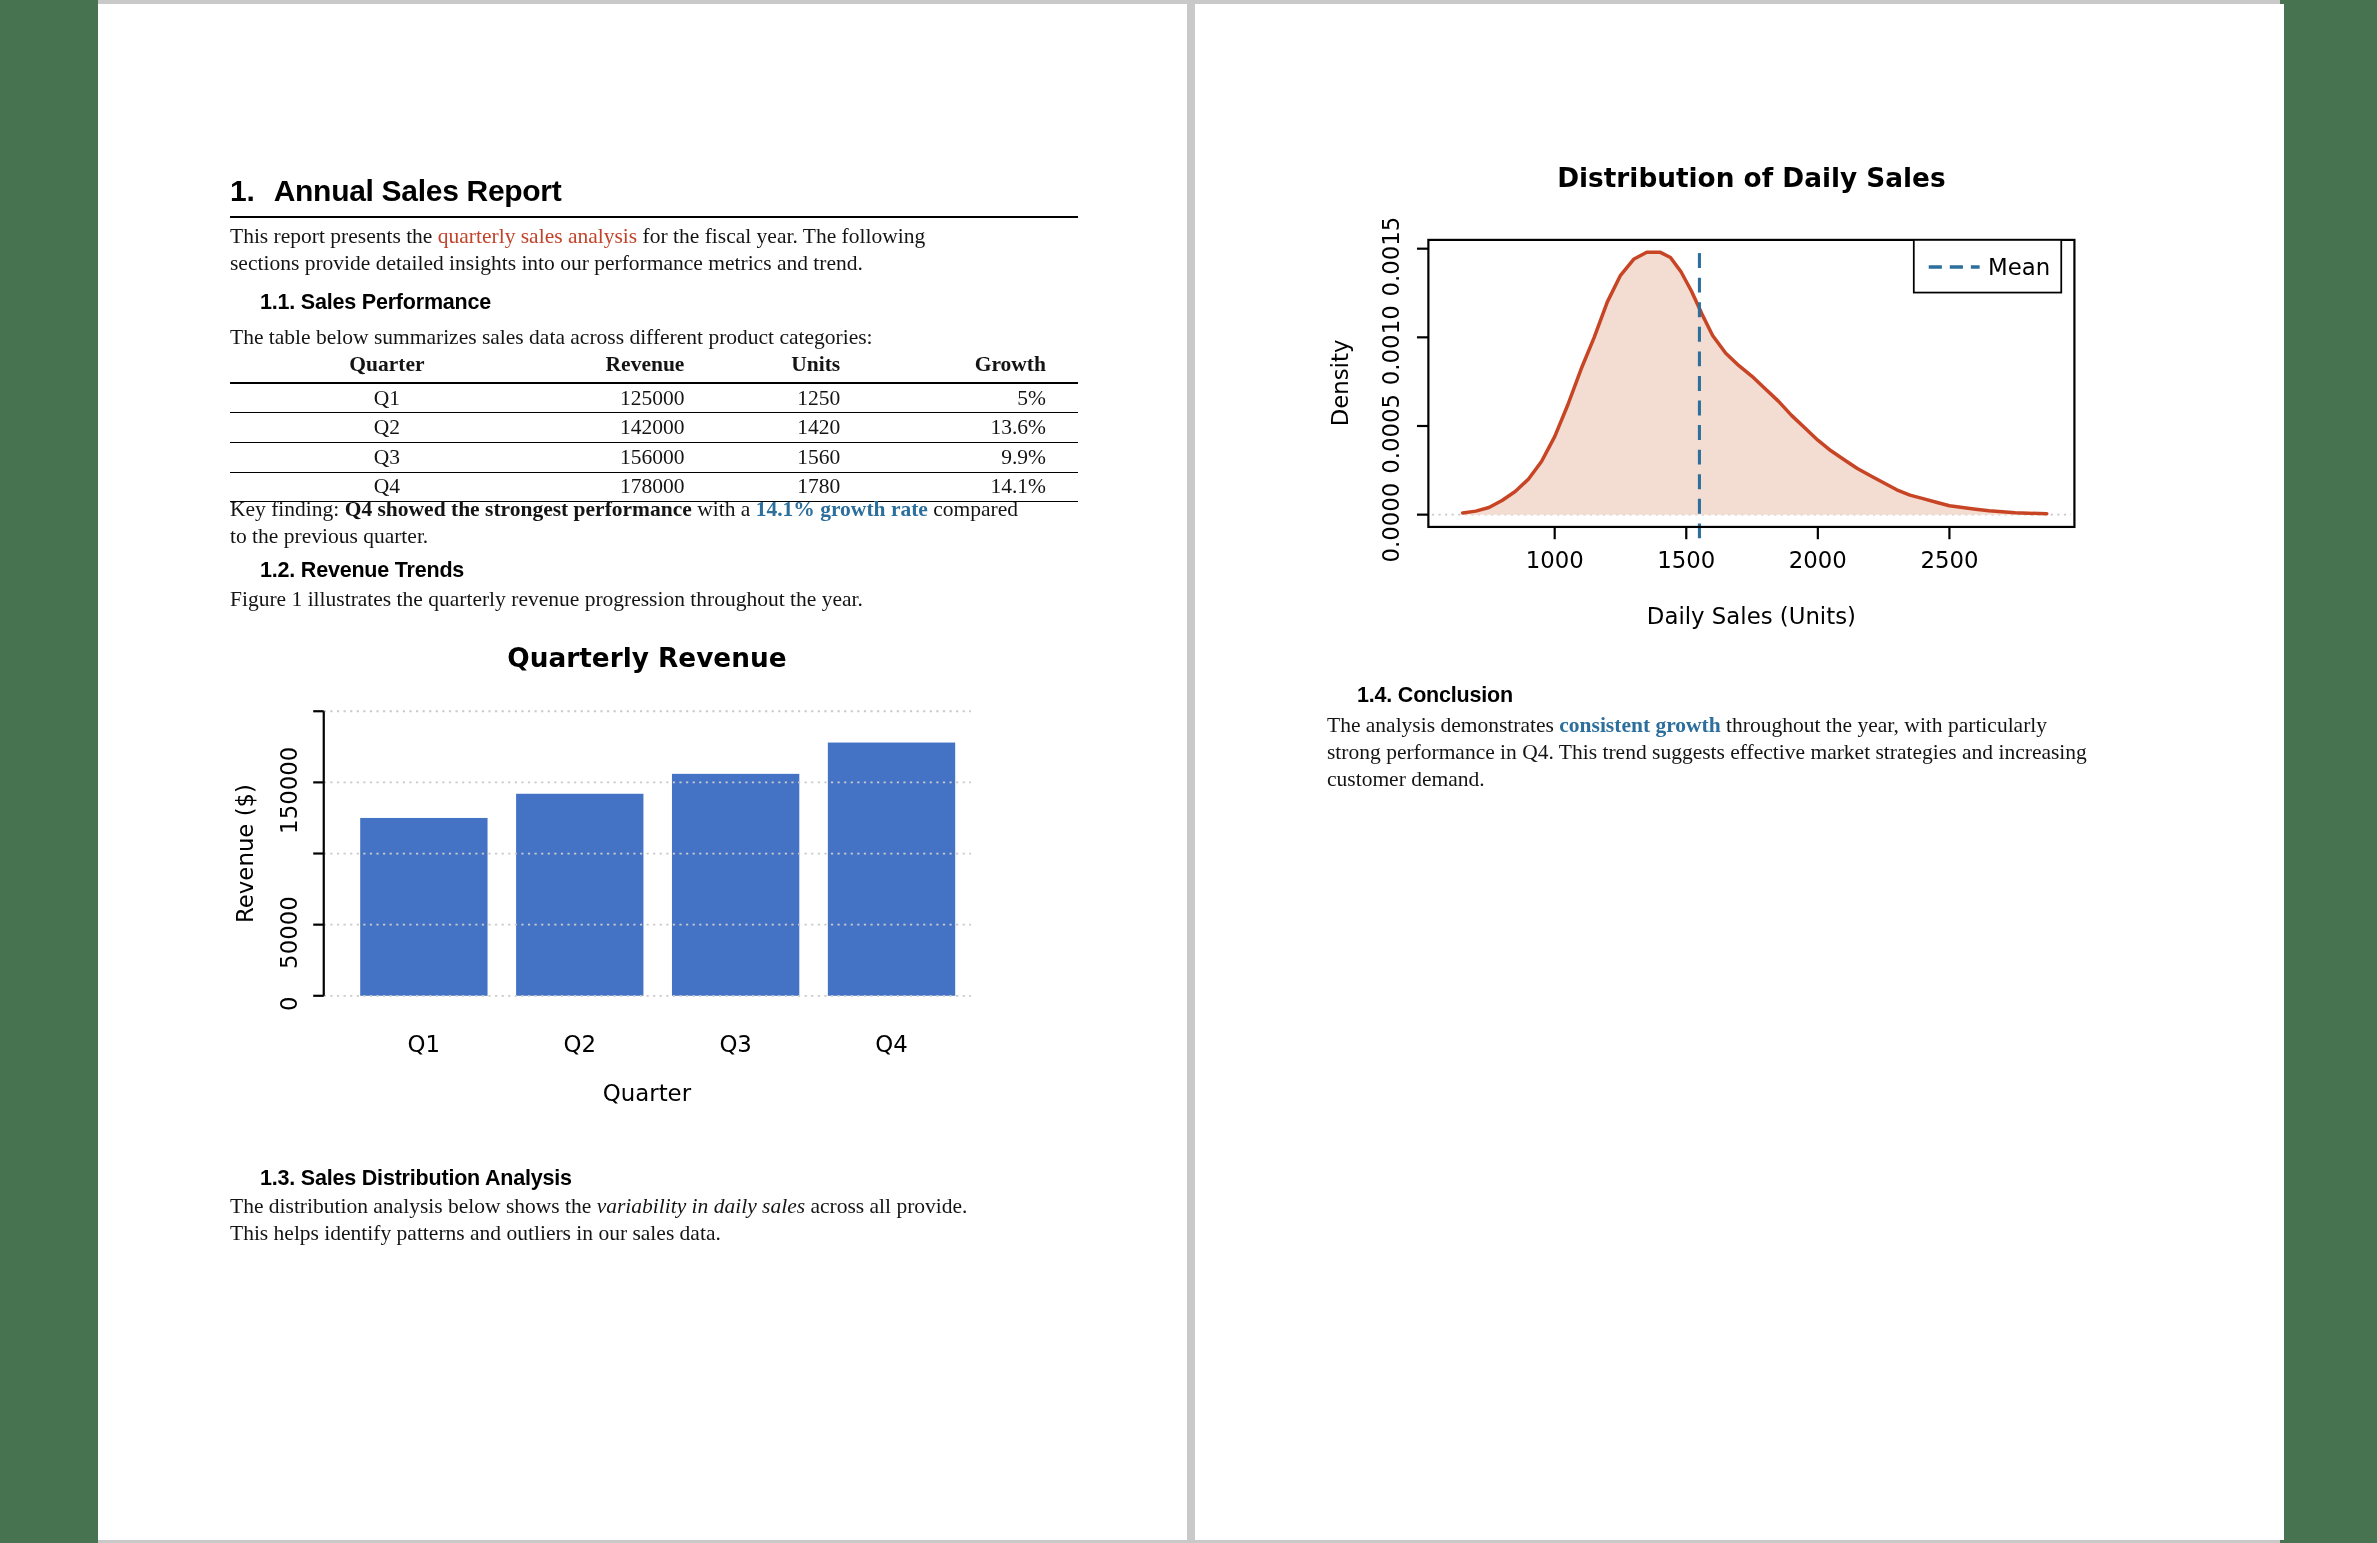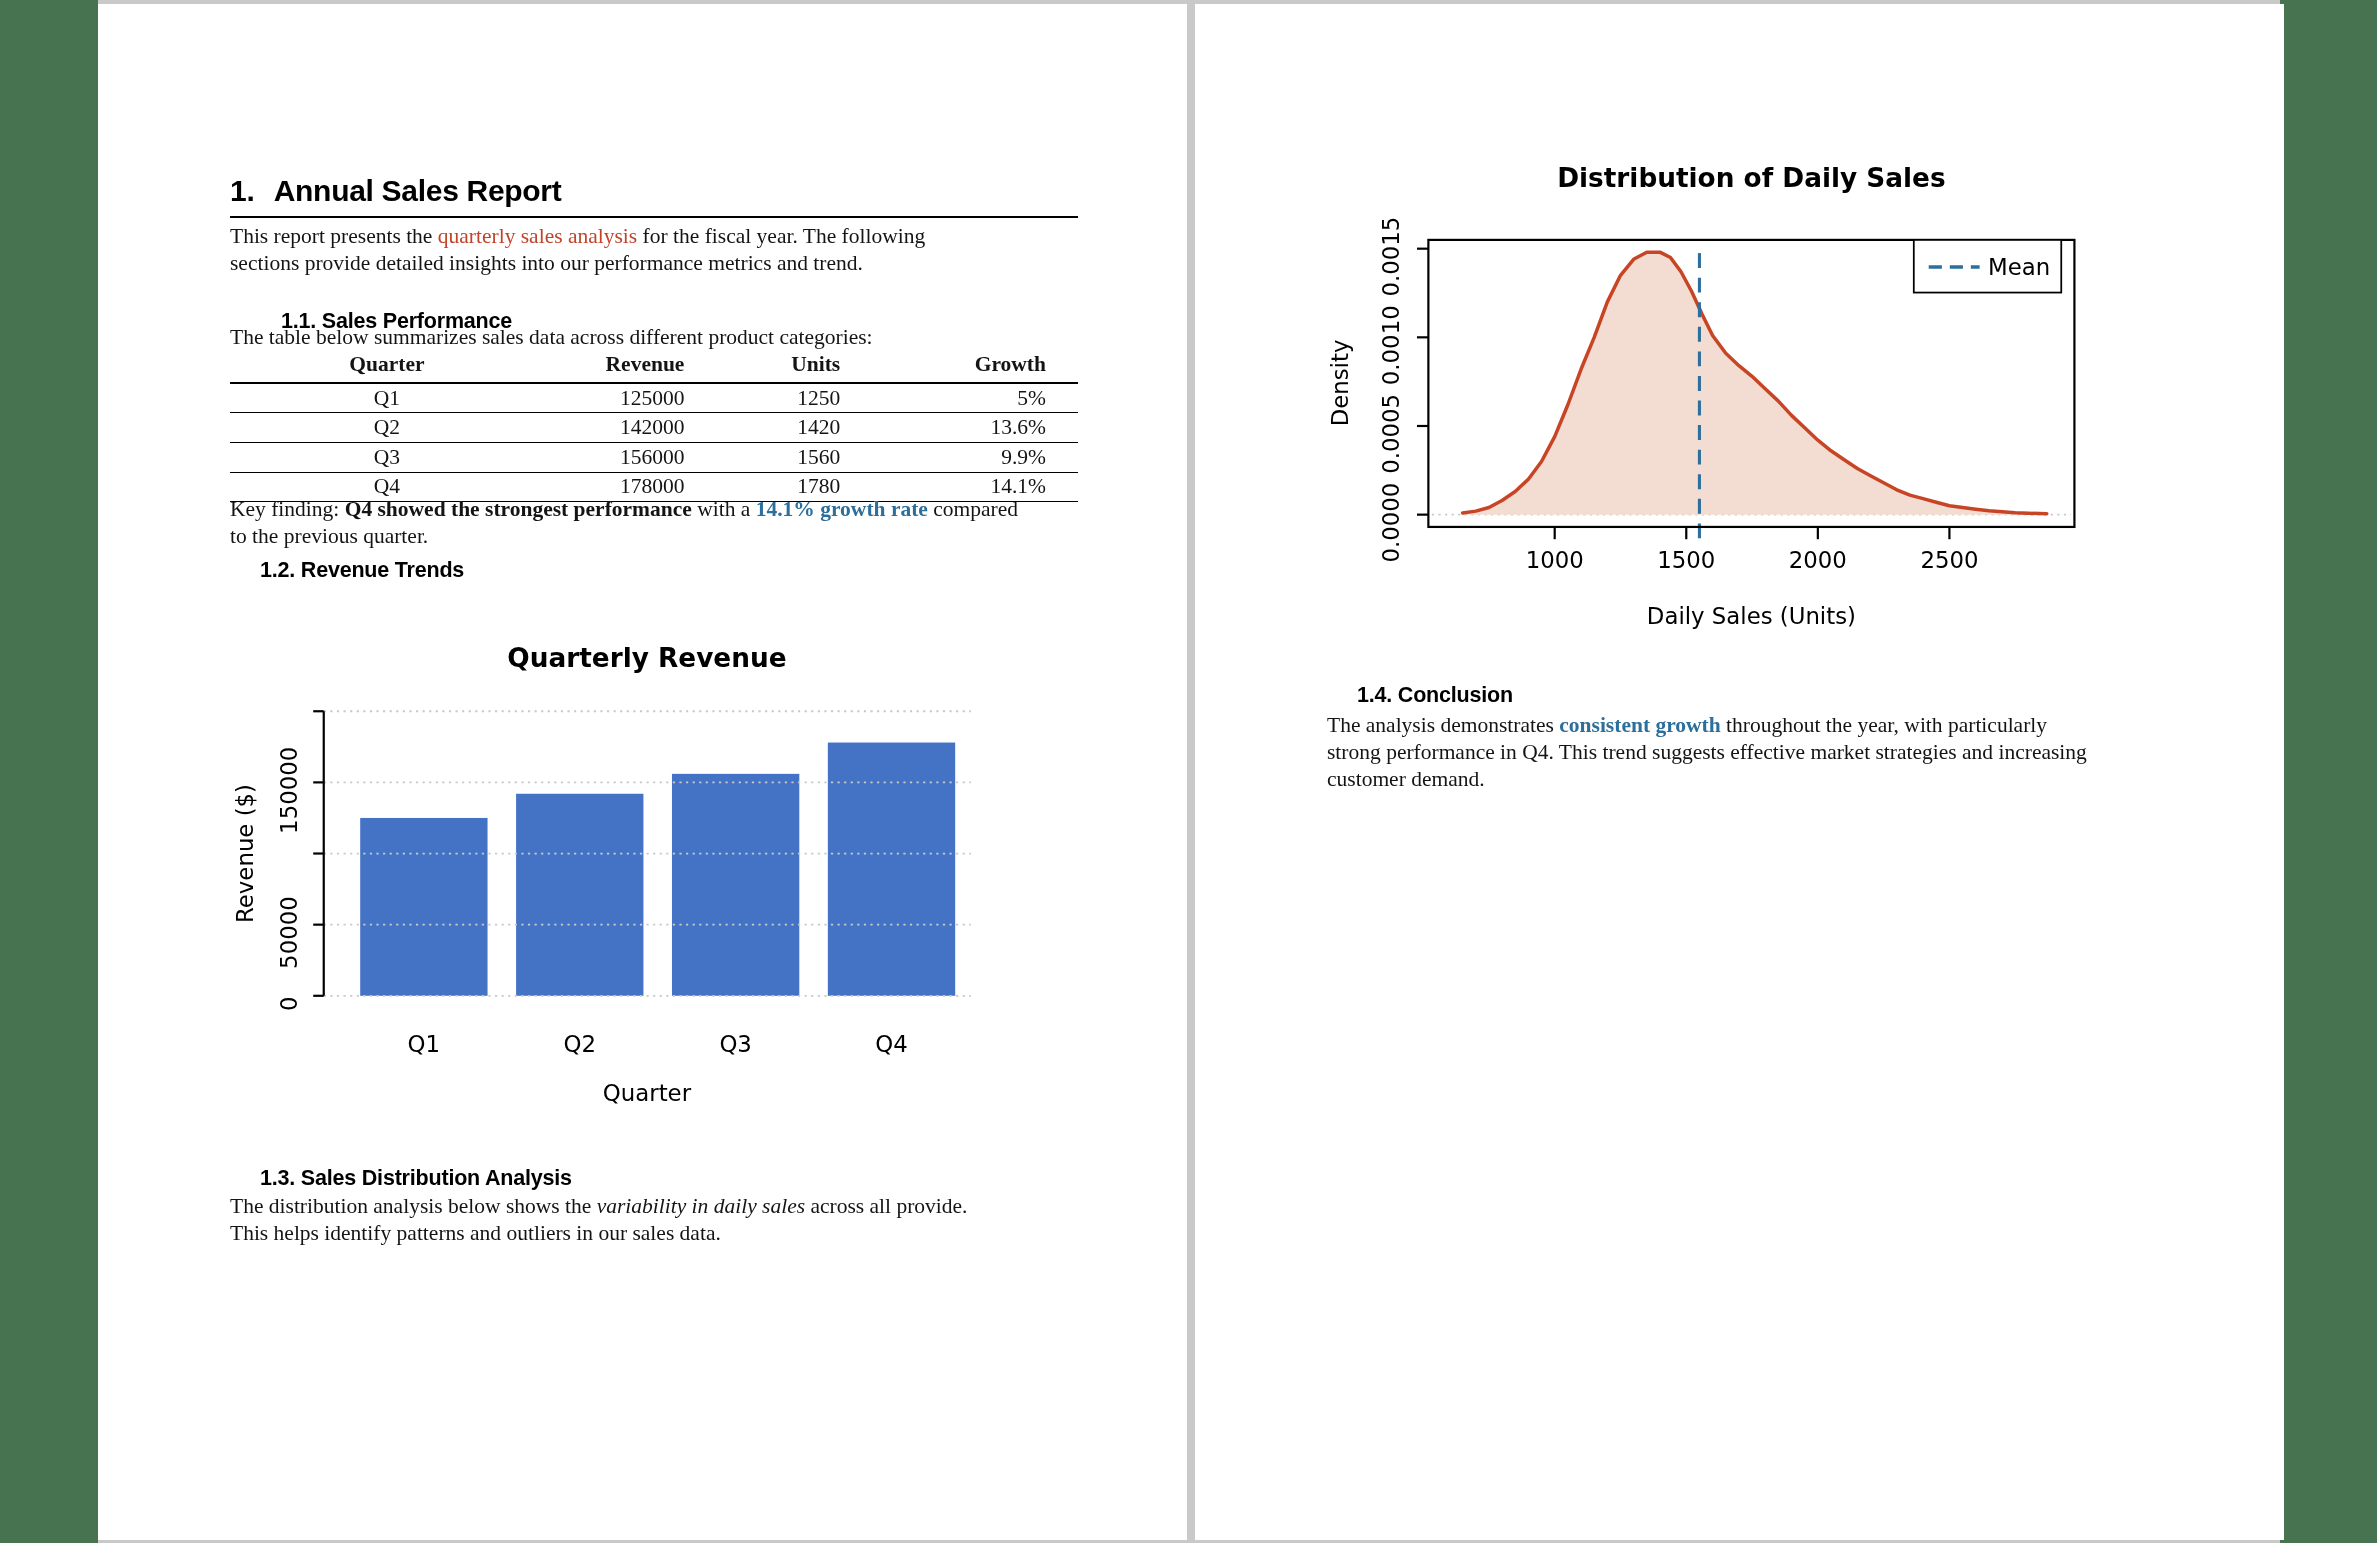--- a/index.html
+++ b/index.html
@@ -41,21 +41,21 @@
 <div class="pages-wrap">
 
   <div class="page page-left">
     <div class="abs h1" style="left:132px;top:169px;">
       <span>1.</span>
       <span>Annual Sales Report</span>
     </div>
 
     <div class="abs body-text" style="left:132px;top:219px;width:865px;"><span>This report presents the </span><span class="seg-rb">quarterly sales analysis</span><span> for the fiscal year. The following</span><br><span>sections provide detailed insights into our performance metrics and trend.</span></div>
 
-    <div class="abs h2" style="left:162px;top:304px;margin-left:21px;">1.1. Sales Performance</div>
+    <div class="abs h2" style="left:162px;top:285px;">1.1. Sales Performance</div>
 
     <div class="abs body-text" style="left:132px;top:320px;width:865px;">The table below summarizes sales data across different product categories:</div>
 
     <table class="data abs" style="left:132px;top:348px;">
       <colgroup>
           <col style="width:37%">
           <col style="width:17%">
           <col style="width:19%">
           <col style="width:27%">
         </colgroup>
@@ -92,20 +92,21 @@
             <td class="c3">1780</td>
             <td class="c4">14.1%</td>
           </tr>
         </tbody>
     </table>
 
     <div class="abs body-text" style="left:132px;top:492px;width:865px;"><span>Key finding: </span><span class="seg-b">Q4 showed the strongest performance</span><span> with a </span><span class="seg-bb">14.1% growth rate</span><span> compared</span><br><span>to the previous quarter.</span></div>
 
     <div class="abs h2" style="left:162px;top:553px;">1.2. Revenue Trends</div>
 
+    <div class="abs body-text" style="left:132px;top:582px;width:865px;">Figure 1 illustrates the quarterly revenue progression throughout the year.</div>
 
     <svg class="chart" id="chart1" width="887" height="527" style="left:123px;top:615px;" viewBox="0 0 1010 600">
         <text x="485" y="55" class="ct-title">Quarterly Revenue</text>
         <rect x="158.5" y="226.5" width="145" height="202.5" fill="#4473c6"></rect>
         <rect x="336" y="198.96" width="145" height="230.04" fill="#4473c6"></rect>
         <rect x="513.5" y="176.28" width="145" height="252.72" fill="#4473c6"></rect>
         <rect x="691" y="140.64" width="145" height="288.36" fill="#4473c6"></rect>
         <line x1="117" y1="429" x2="854" y2="429" class="grid"></line>
         <line x1="117" y1="348" x2="854" y2="348" class="grid"></line>
         <line x1="117" y1="267" x2="854" y2="267" class="grid"></line>

